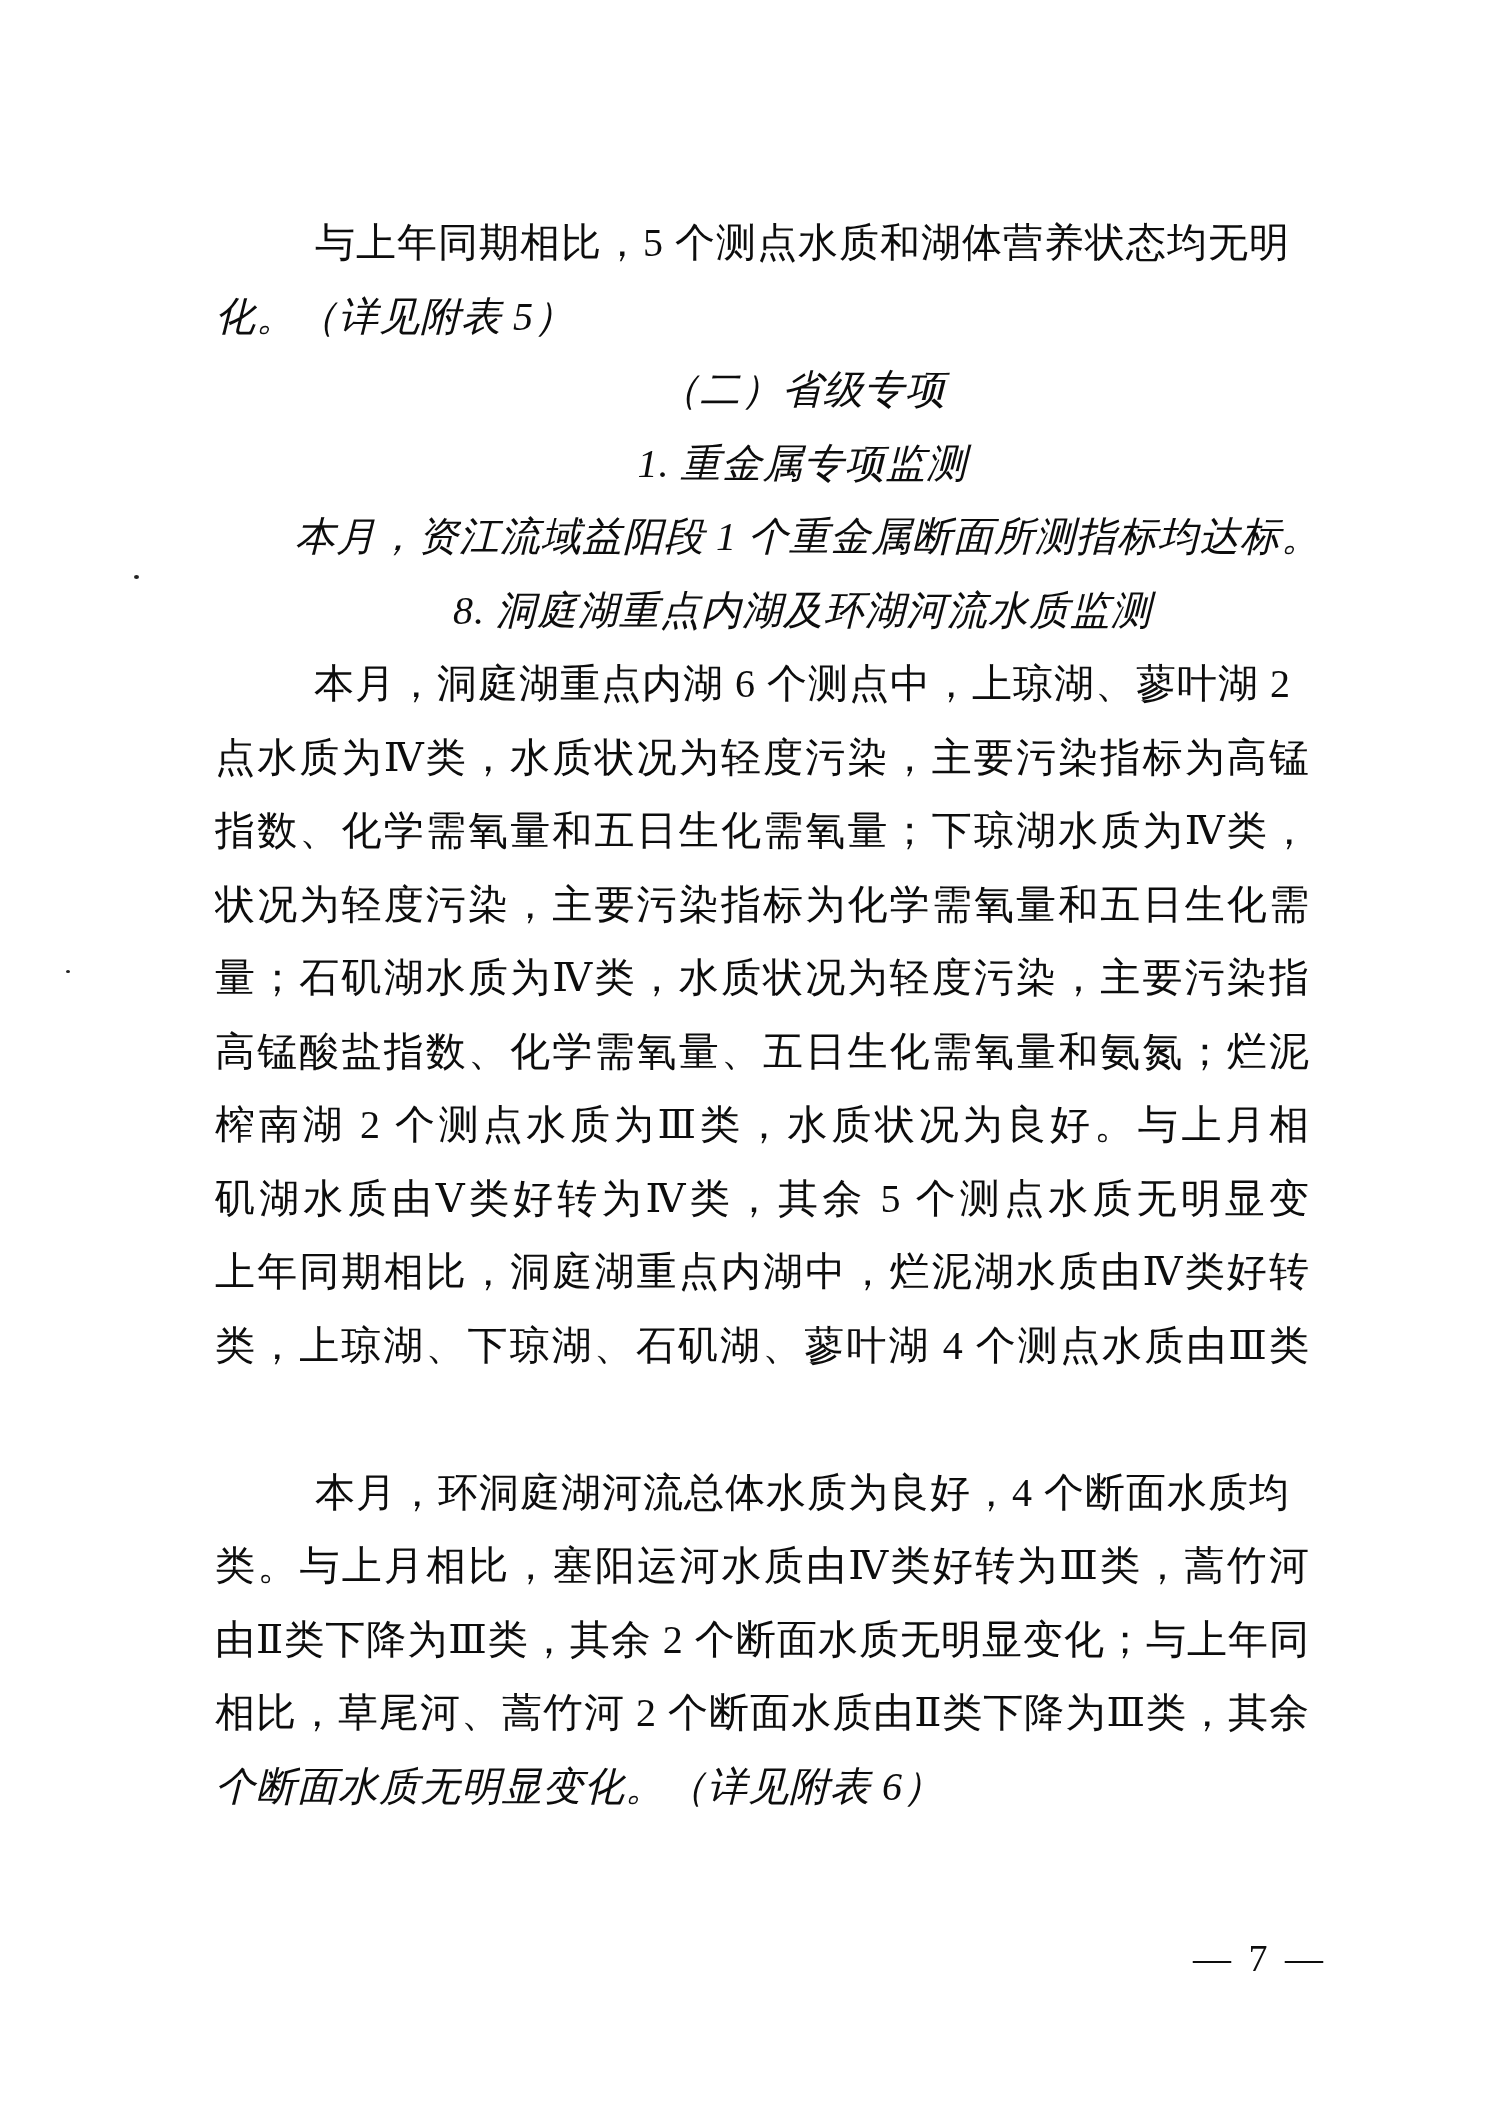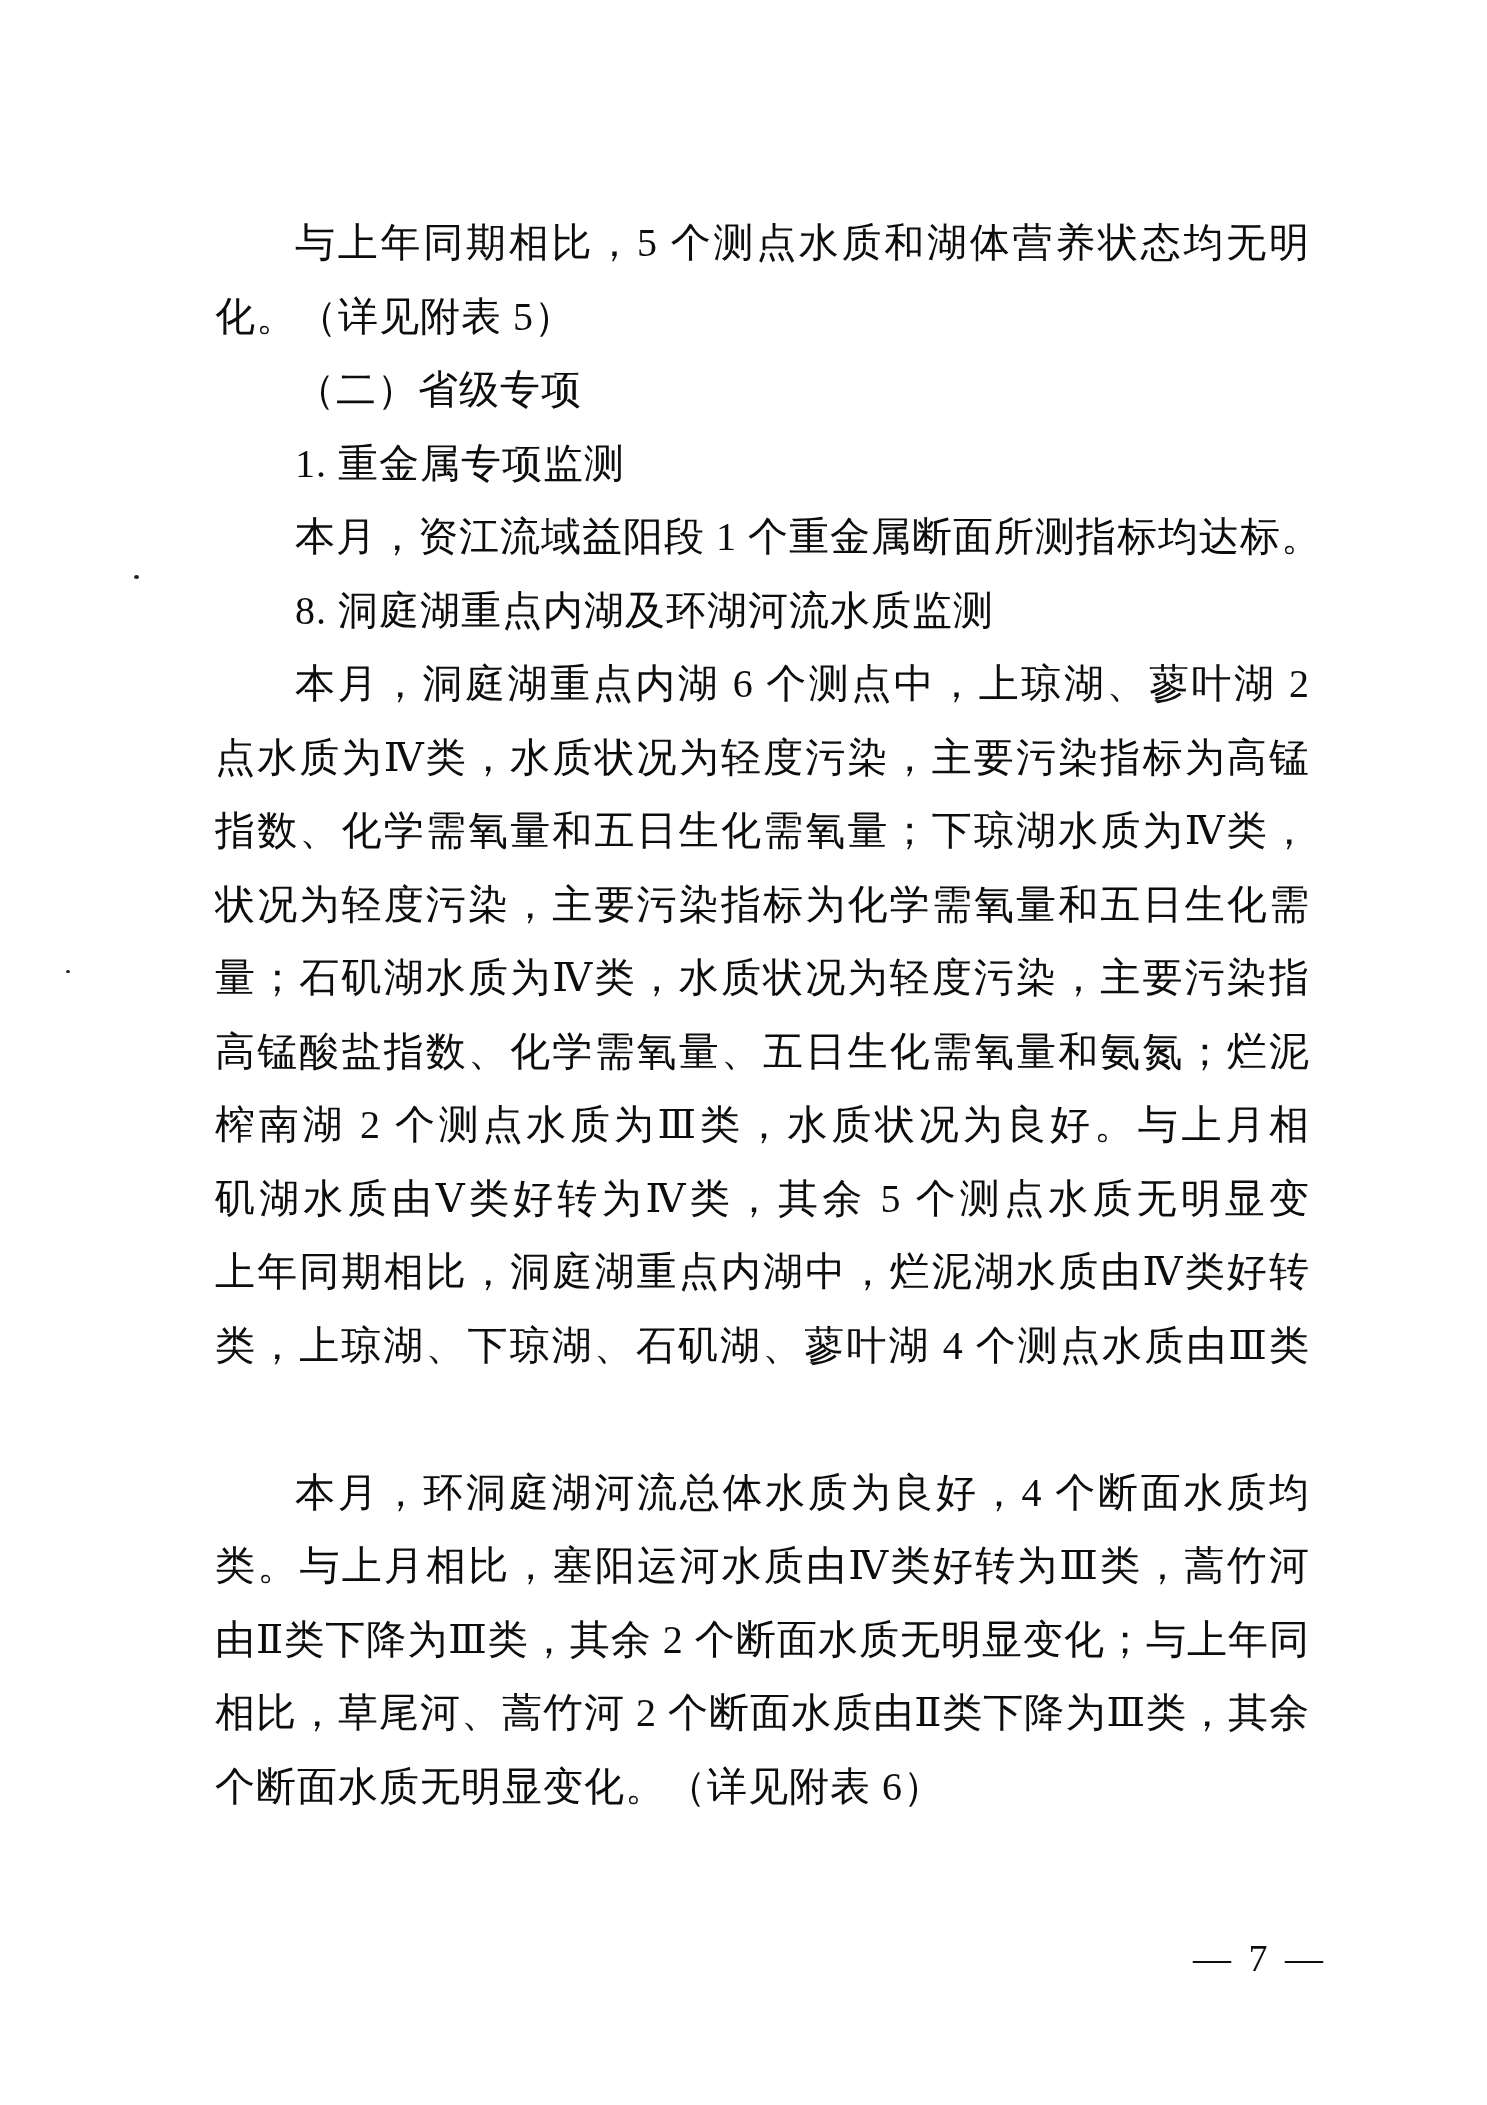--- a/index.html
+++ b/index.html
@@ -23,24 +23,26 @@
     letter-spacing:1px;
     white-space:normal;
   }
   .just{
     text-align:justify;
     text-align-last:justify;
   }
   .short{
     text-align:left;
     white-space:nowrap;
+    font-style:italic;
   }
   .ind{
     padding-left:80px;
     width:1015px;
+    text-align:center;
   }
   .pagenum{
     position:absolute;
     top:1936px;
     left:1180px;
     width:160px;
     font-size:38px;
     line-height:44px;
     text-align:center;
     letter-spacing:4px;

